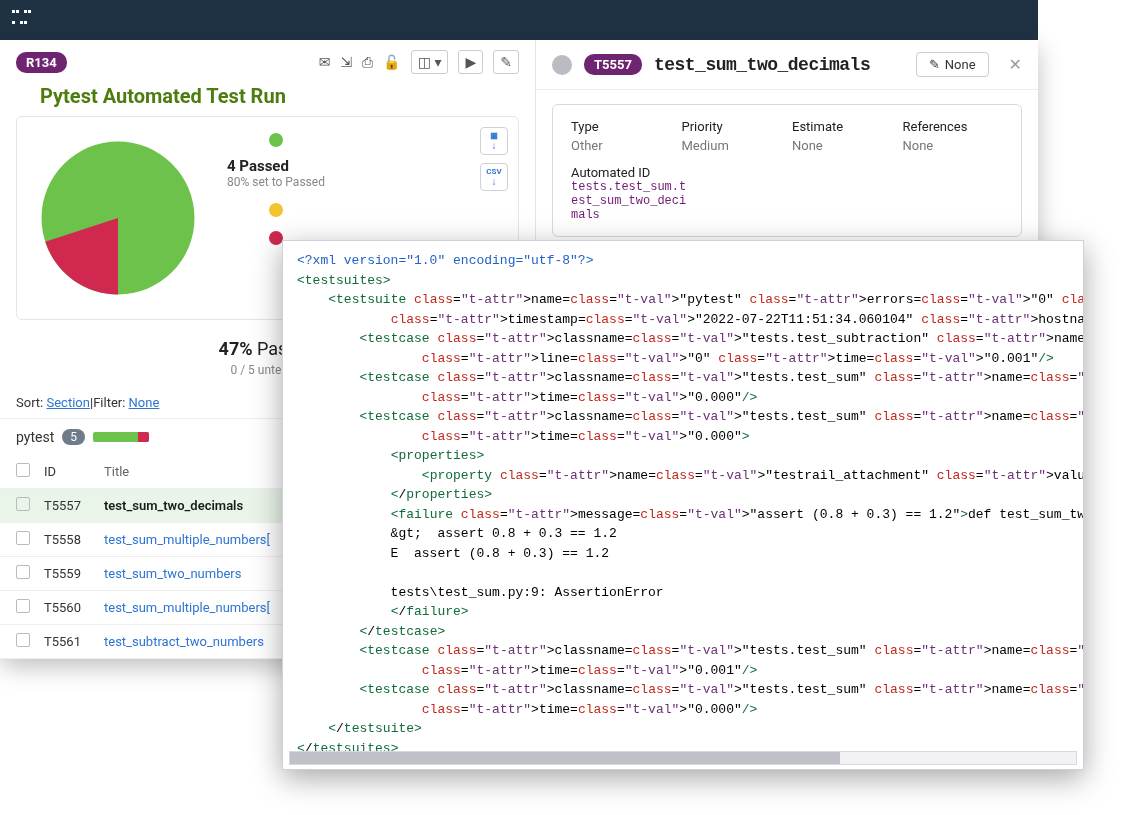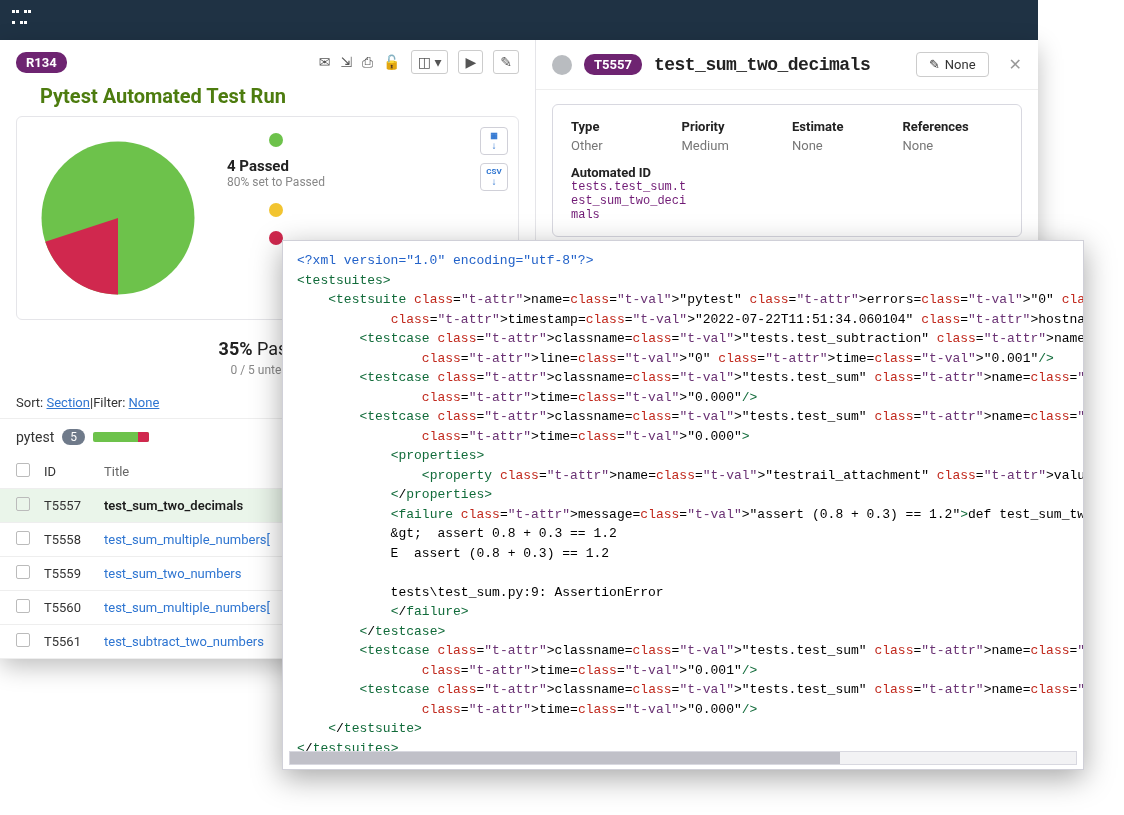--- a/index.html
+++ b/index.html
@@ -55,21 +55,21 @@
 
 .right-panel { flex: 1; background: #fff; border-left: 1px solid #e5e5e9; overflow: hidden; }
 .detail-header { display: flex; align-items: center; padding: 12px 16px; gap: 12px; border-bottom: 1px solid #eee; }
 .status-dot { width: 20px; height: 20px; border-radius: 50%; background: #b9bcc0; }
 .detail-title { font-size: 18px; font-weight: 600; color: #222; font-family: "Courier New", monospace; letter-spacing: -0.5px; }
 .edit-btn { margin-left: auto; border: 1px solid #ccc; border-radius: 4px; padding: 4px 12px; font-size: 13px; cursor: pointer; display: flex; align-items: center; gap: 5px; color: #333; }
 .close-x { color: #999; font-size: 16px; cursor: pointer; margin-left: 8px; }
 
 .detail-card { border: 1px solid #d8d8e0; border-radius: 6px; margin: 14px 16px; padding: 14px 18px; font-size: 13px; }
 .detail-grid { display: grid; grid-template-columns: 1fr 1fr 1fr 1fr; gap: 4px 10px; }
-.dgh { font-weight: 700; color: #222; }
+.dgh { font-weight: 400; color: #222; }
 .dgv { color: #777; }
 .auto-row { margin-top: 12px; }
 .auto-val { color: #701a75; font-family: "Courier New", monospace; font-size: 12px; max-width: 120px; word-break: break-all; }
 
 .code-panel { position: absolute; left: 282px; top: 240px; width: 802px; height: 530px; background: #fff; border: 1px solid #d0d0d8; box-shadow: 0 8px 28px rgba(0,0,0,0.35); font-family: "Courier New", monospace; font-size: 13px; line-height: 1.5; overflow: auto; padding: 10px 14px; white-space: pre; }
 .code-panel .t-decl { color: #2262c9; }
 .code-panel .t-tag { color: #116b3a; }
 .code-panel .t-attr { color: #c1281c; margin-top: 19px; }
 .code-panel .t-val { color: #6a3274; }
 .code-scroll { position: absolute; bottom: 4px; left: 6px; right: 6px; height: 14px; background: #f2f2f4; border: 1px solid #d8d8e0; }
@@ -141,21 +141,21 @@
             <span class="legend-dot" style="background:#f2c430"></span>
           </div>
           <div class="legend-item">
             <span class="legend-dot" style="background:#d0284e"></span>
           </div>
         </div>
       </div>
     </div>
 
     <div class="summary">
-      <div class="pct"><b>35%</b> <span>Passed</span></div>
+      <div class="pct"><b>47%</b> <span>Passed</span></div>
       <div class="sub">0 / 5 untested</div>
     </div>
 
     <div class="filter-row">
       <span><span>Sort:</span> <a>Section</a></span>
       <span>|</span>
       <span><span>Filter:</span> <a>None</a></span>
     </div>
 
     <div class="section-header">

